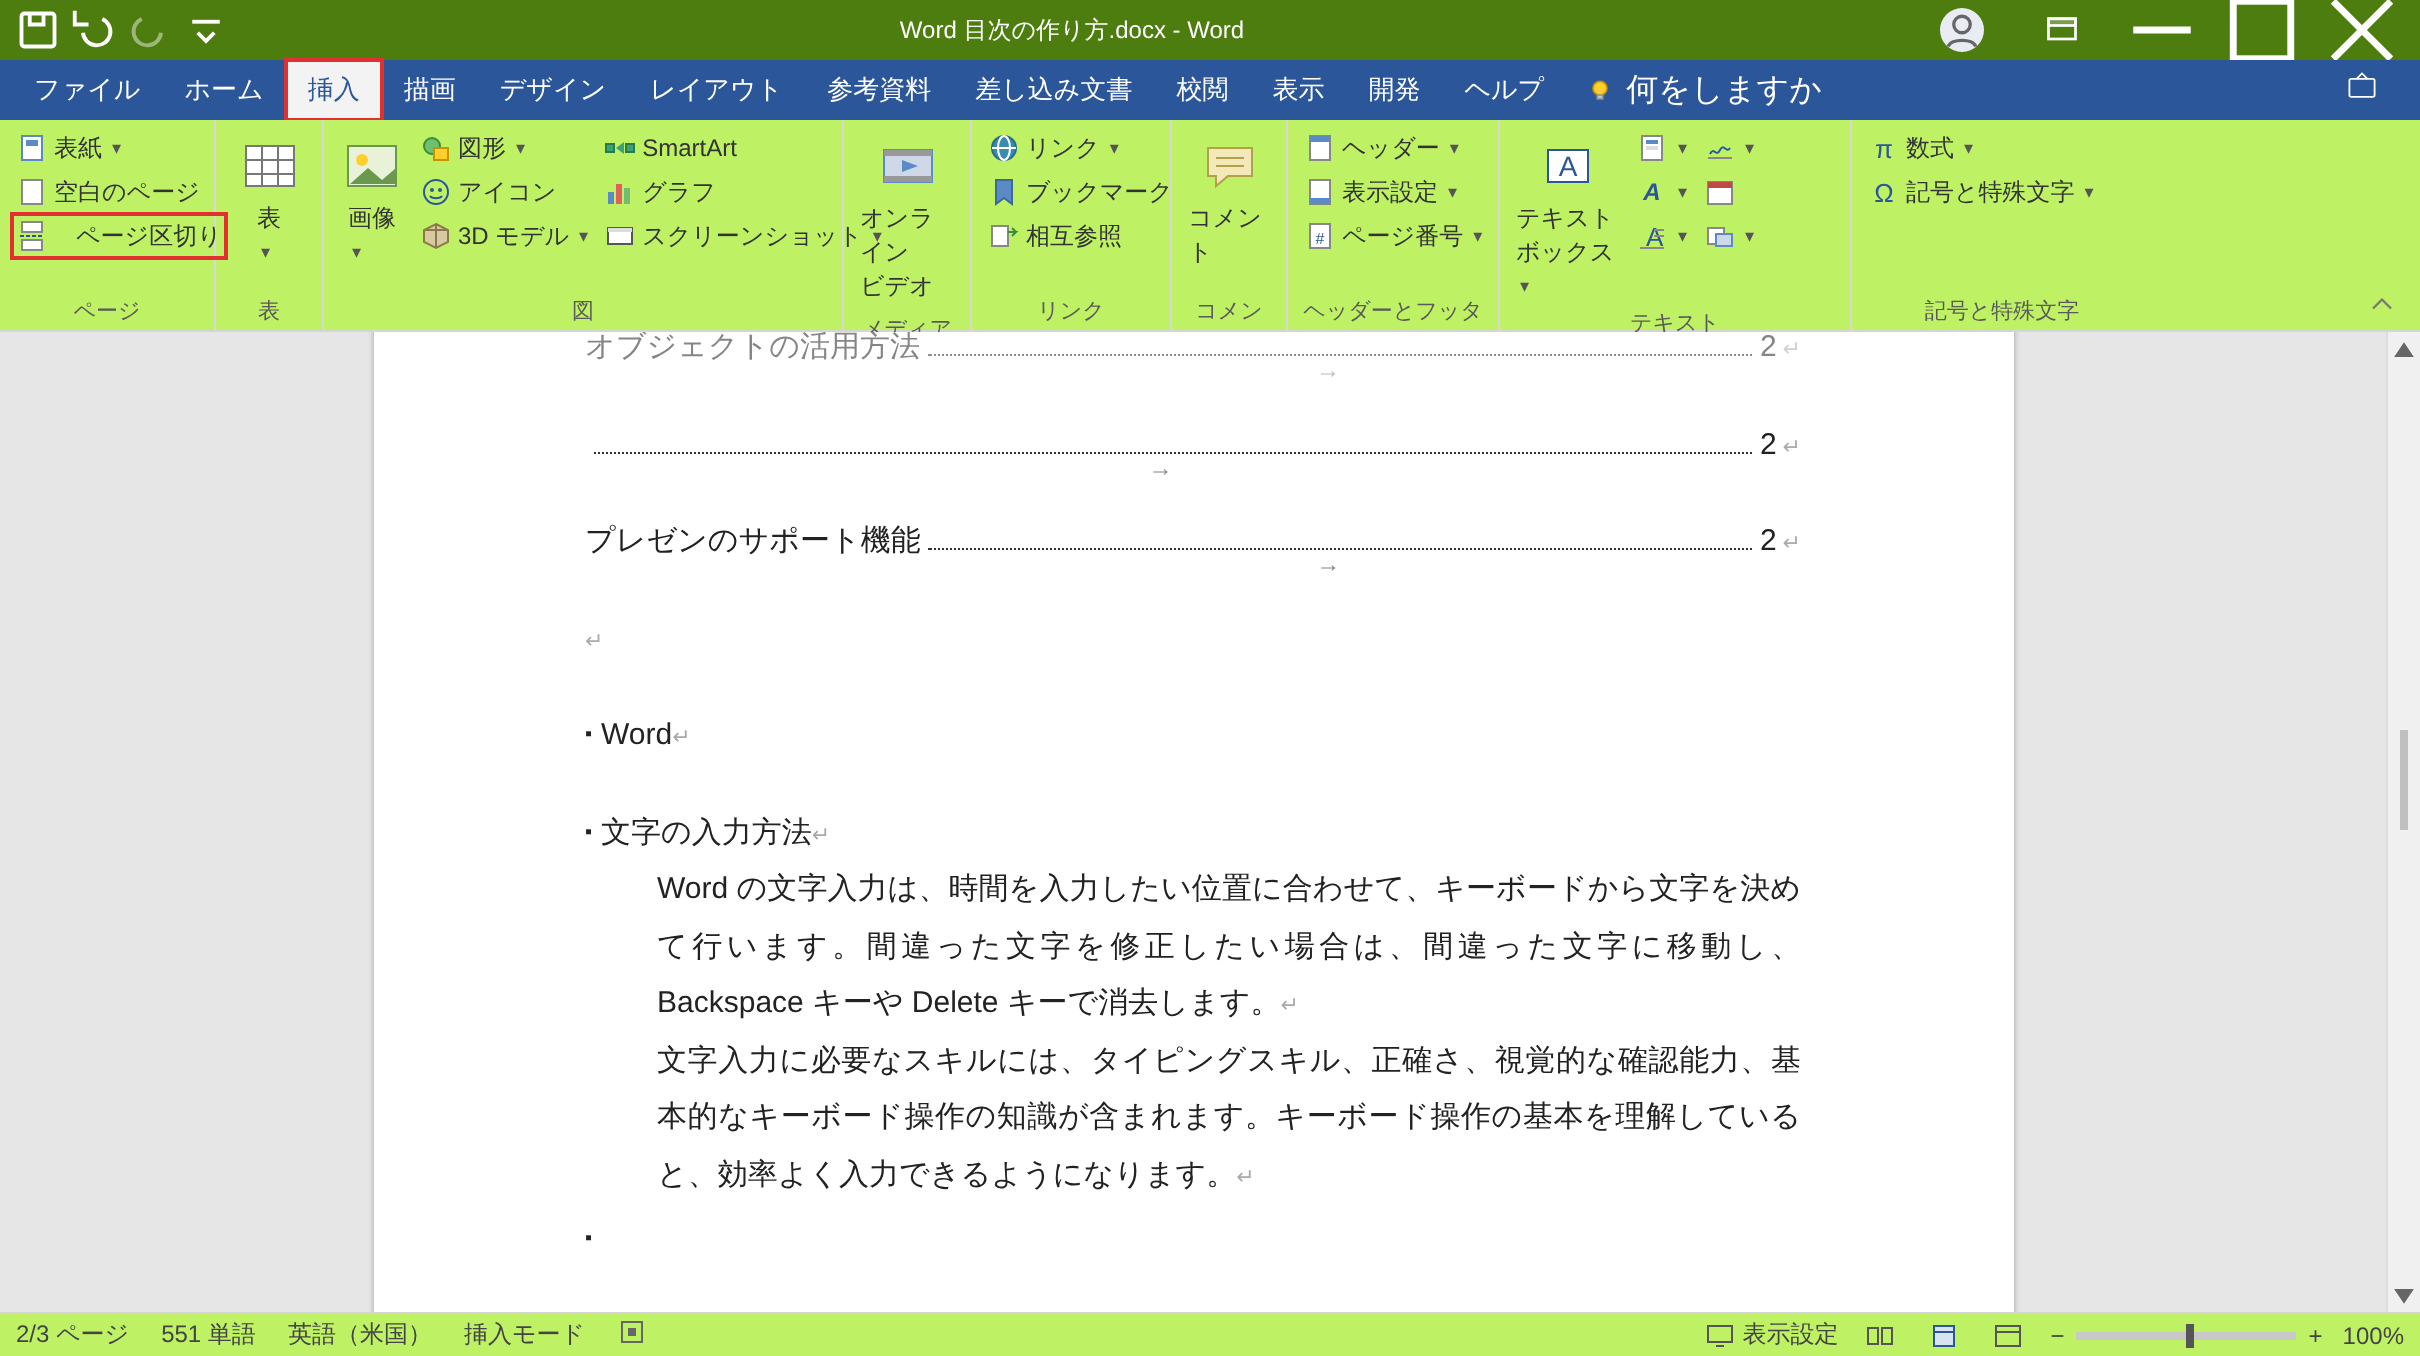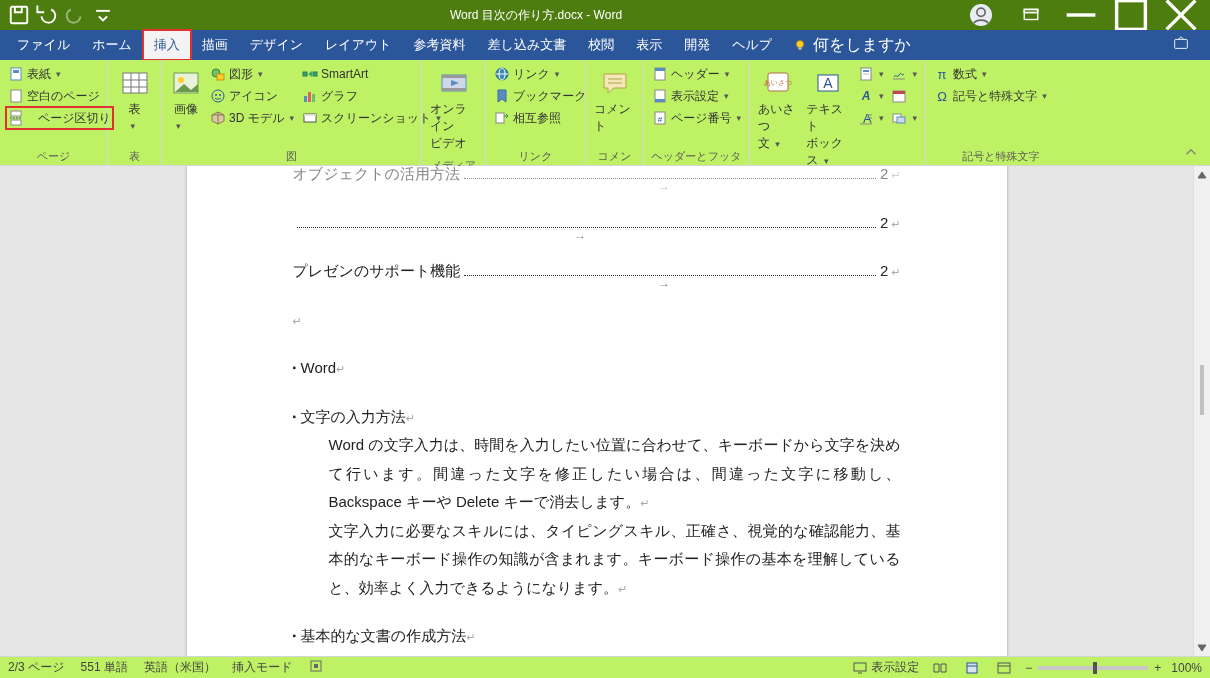--- a/index.html
+++ b/index.html
@@ -416,29 +416,20 @@
               <span>ページ番号</span>
               <span class="dd-car">▾</span>
             </div>
       </div>
         </div>
       <div class="glabel">ヘッダーとフッター</div>
     </div>
 
     <div class="rgroup" style="width:176px">
       <div class="gbody">
-        <div class="rbtn-lg" style="width:52px">
-          <span class="ic">
-              <svg viewBox="0 0 30 30">
-                <rect x="5" y="5" width="20" height="18" rx="2" fill="#fff" stroke="#b76a4a"></rect>
-                <text x="15" y="17" font-size="7" text-anchor="middle" fill="#b76a4a">あいさつ</text>
-              </svg>
-            </span>
-          <span><span>あいさつ</span><br><span>文</span> <span class="dd-car">▾</span></span>
-        </div>
         <div class="rbtn-lg" style="width:56px">
           <span class="ic">
               <svg viewBox="0 0 30 30">
                 <rect x="5" y="7" width="20" height="16" fill="#fff" stroke="#2b579a"></rect>
                 <text x="15" y="20" font-size="14" text-anchor="middle" fill="#2b579a">A</text>
               </svg>
             </span>
           <span><span>テキスト</span><br><span>ボックス</span> <span class="dd-car">▾</span></span>
         </div>
         <div class="vcol">
@@ -564,21 +555,20 @@
             <span class="toc-ret">↵</span>
         </div>
         <div style="margin:6px 0 10px 0"><span class="para-ret">↵</span></div>
 
         <div class="doc-h"><span class="bullet"></span><span>Word</span><span class="para-ret">↵</span></div>
 
         <div class="doc-h"><span class="bullet"></span><span>文字の入力方法</span><span class="para-ret">↵</span></div>
         <div class="bodytext"><span>Word の文字入力は、時間を入力したい位置に合わせて、キーボードから文字を決めて行います。間違った文字を修正したい場合は、間違った文字に移動し、Backspace キーや Delete キーで消去します。</span><span class="para-ret">↵</span></div>
         <div class="bodytext"><span>文字入力に必要なスキルには、タイピングスキル、正確さ、視覚的な確認能力、基本的なキーボード操作の知識が含まれます。キーボード操作の基本を理解していると、効率よく入力できるようになります。</span><span class="para-ret">↵</span></div>
 
-        <div class="doc-h"><span class="bullet"></span><span>基本的な文書の作成方法</span><span class="para-ret">↵</span></div>
         <div class="doc-h" style="margin-top:4px"><span class="bullet"></span></div>
 
       </div>
     </div>
     <div class="scrollbar-v">
       <div class="arrow">
           <svg viewBox="0 0 10 10">
             <polygon points="5 2 9 8 1 8"></polygon>
           </svg>
         </div>

